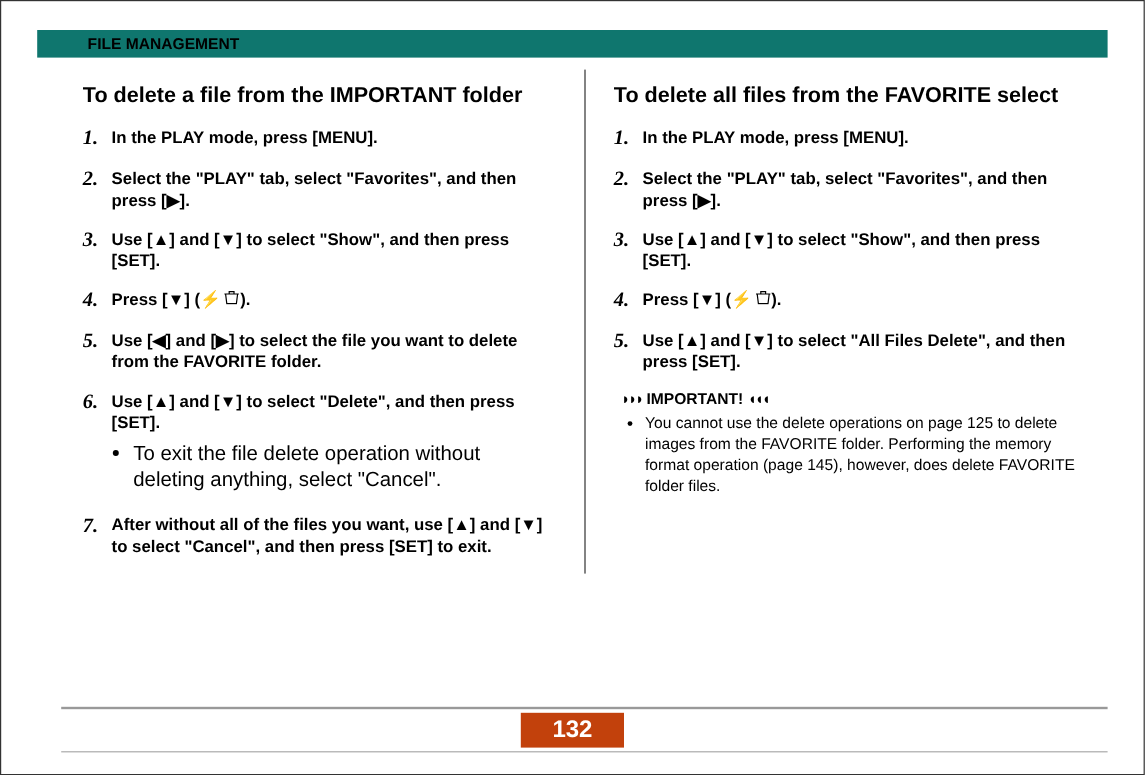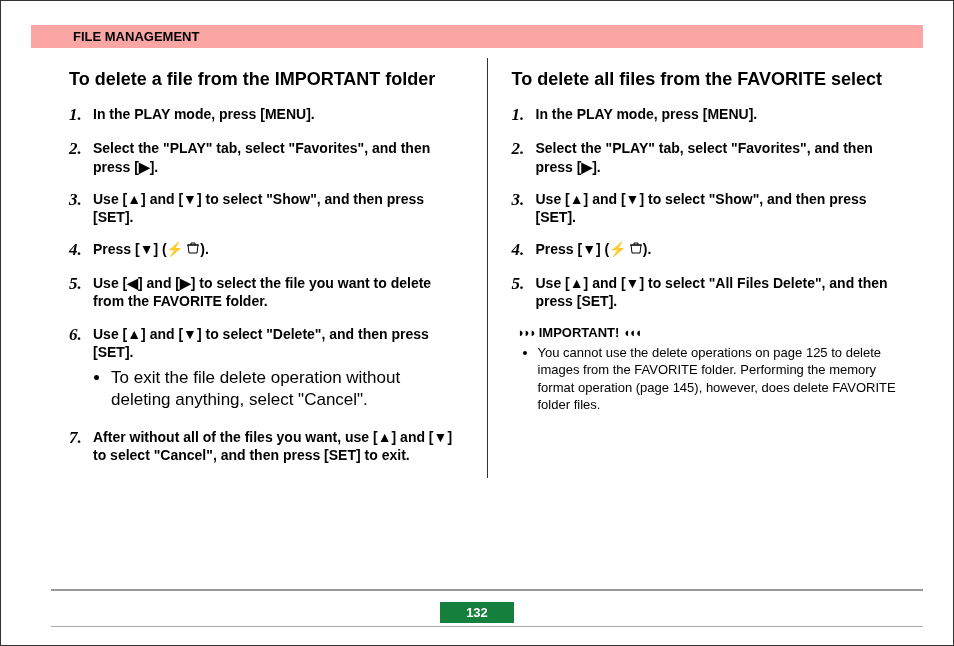--- a/index.html
+++ b/index.html
@@ -1,34 +1,34 @@
 <!DOCTYPE html>
 <html><head>
 <meta charset="utf-8">
 <style>
 body{margin:0;font-family:Helvetica,Arial,sans-serif;font-size:14px;color:#000;background:#fff}
 .page{width:954px;height:646px;border:1px solid #333;box-sizing:border-box;position:relative}
-.header-bar{background:#fca5a5;margin:24px 30px 0 30px;padding:4px 12px;font-weight:bold;font-size:13px}
+.header-bar{background:#0f766e;margin:24px 30px 0 30px;padding:4px 12px;font-weight:bold;font-size:13px}
 .header-bar .inner{margin-left:30px}
 .cols{display:flex;padding:10px 30px 0 50px}
 .col{flex:1;padding:0 18px}
 .divider{width:1px;background:#333;margin:0 6px}
 h2{font-size:18px;font-weight:bold;margin:10px 0 14px 0;line-height:1.3}
 ol{list-style:none;padding:0;margin:0}
 ol>li{display:flex;margin-bottom:14px}
 .num{font-style:italic;font-weight:bold;font-size:17px;font-family:"Times New Roman",serif;min-width:24px}
 .step{font-weight:bold;line-height:1.3;flex:1}
 .sub{list-style:disc;font-weight:normal;font-size:17px;margin:6px 0 0 18px;padding:0}
 .sub li{margin-bottom:3px}
 .important{margin:6px 0 0 6px}
 .important .label{font-weight:bold;font-size:13px}
 .deco{letter-spacing:-2px}
 .important ul{list-style:disc;font-size:13px;margin:4px 0 0 20px;padding:0;line-height:1.35}
 .pagenum-wrap{position:absolute;left:0;right:0;bottom:22px;text-align:center}
-.pagenum-bar{display:inline-block;background:#15803d;color:#fff;font-weight:bold;padding:3px 26px;font-size:13px}
+.pagenum-bar{display:inline-block;background:#c2410c;color:#fff;font-weight:bold;padding:3px 26px;font-size:20px}
 .footer-line{position:absolute;left:50px;right:30px;bottom:54px;border-top:2px solid #999}
 .footer-line2{position:absolute;left:50px;right:30px;bottom:18px;border-top:1px solid #aaa}
 .bolt-trash{display:inline-flex;align-items:center;gap:2px}
 .bolt{display:inline-block}
 </style>
 </head>
 <body>
 
 <div class="page">
   <div class="header-bar">

